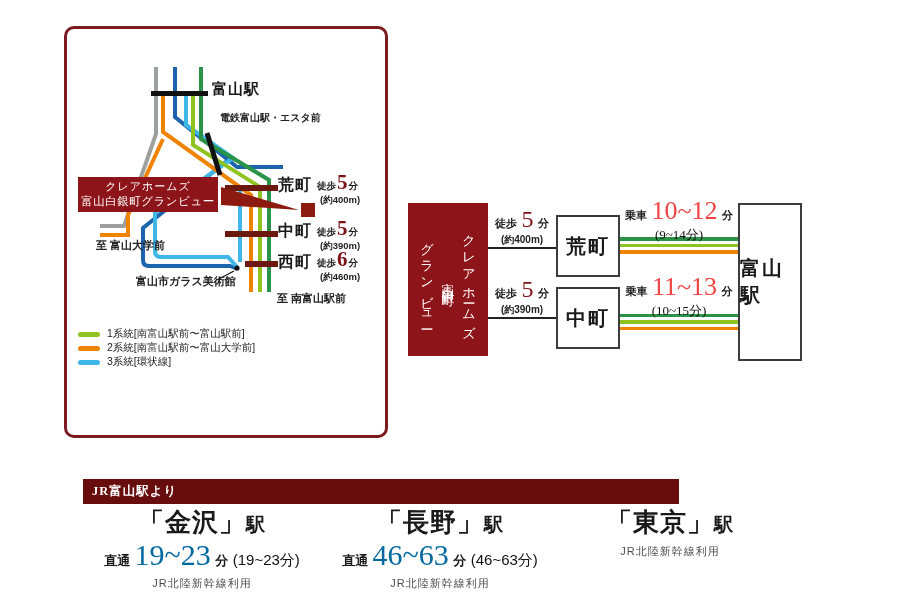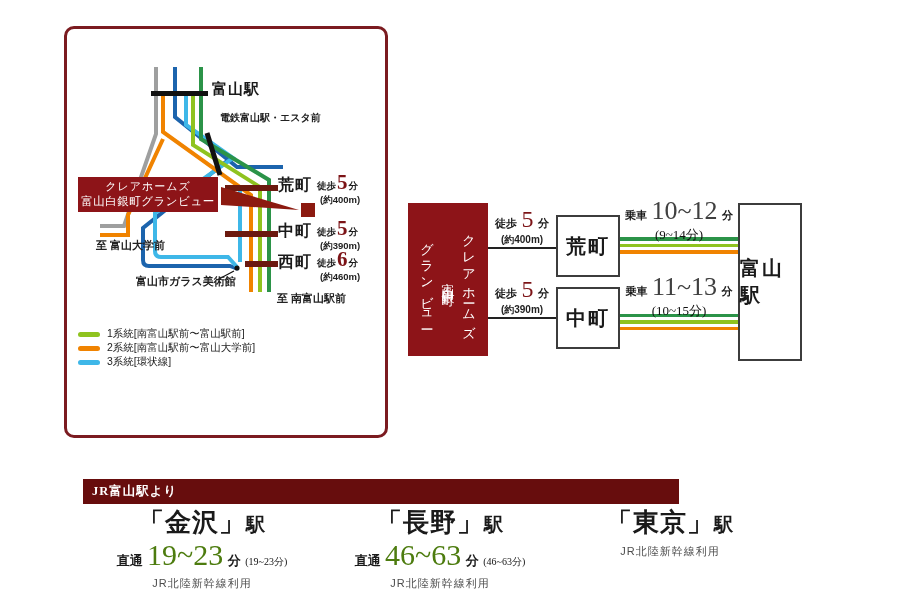--- a/index.html
+++ b/index.html
@@ -30,38 +30,38 @@
   .vert-inner{writing-mode:vertical-rl;text-align:center;font-size:13px;
               letter-spacing:3px;line-height:1;}
   .vert-inner div{padding:0 4px;}
   .st-box{background:#fff;border:2px solid #3c3c3c;display:flex;align-items:center;
           justify-content:center;font-size:20px;font-weight:bold;letter-spacing:2px;}
   .conn{background:#222;height:2px;}
   .ride-line{height:3.5px;}
   .center-line{text-align:center;white-space:nowrap;}
   .ride-lbl{font-size:11px;font-weight:bold;vertical-align:baseline;}
   .ride-num{font-family:"Liberation Serif","DejaVu Serif",serif;font-size:26px;
-            color:#404040;line-height:0.9;vertical-align:baseline;}
+            color:#ef4444;line-height:0.9;vertical-align:baseline;}
   .ride-range{font-family:"Liberation Serif","DejaVu Serif",serif;font-size:13px;color:#111;}
   .walk-num-lg{font-family:"Liberation Serif","DejaVu Serif",serif;font-size:24px;
             color:#7c1316;line-height:0.9;vertical-align:baseline;}
   .walk-dist-sm{font-size:10px;font-weight:bold;color:#222;}
   
   #jr-banner{left:83px;top:479px;width:596px;height:25px;background:#670d0d;color:#fff;
              font-family:"Liberation Serif","DejaVu Serif",serif;font-weight:bold;
              font-size:12.5px;line-height:25px;padding-left:9px;box-sizing:border-box;
              letter-spacing:1px;}
   .dest-col{width:220px;text-align:center;}
   .dest-title{font-size:26px;font-weight:bold;letter-spacing:1px;line-height:1.15;}
   .dest-suffix{font-size:19px;font-weight:bold;}
   .dest-time{margin-top:3px;white-space:nowrap;}
   .dest-direct{font-size:13px;font-weight:bold;}
   .dest-min{font-family:"Liberation Serif","DejaVu Serif",serif;font-size:30px;
-            color:#4d7c0f;line-height:0.9;}
-  .dest-range{font-family:Liberation Serif, serif;font-size:10px;color:#111;}
+            color:#0369a1;line-height:0.9;}
+  .dest-range{font-family:Liberation Sans, sans-serif;font-size:15px;color:#111;}
   .dest-note{margin-top:6px;font-size:11px;color:#4d4d4d;letter-spacing:1px;}
 </style>
 </head>
 <body>
 
 <div id="stage">
 
   <div id="map-panel" class="abs">
     <svg id="map-svg" width="318" height="406" viewBox="0 0 318 406">
 

